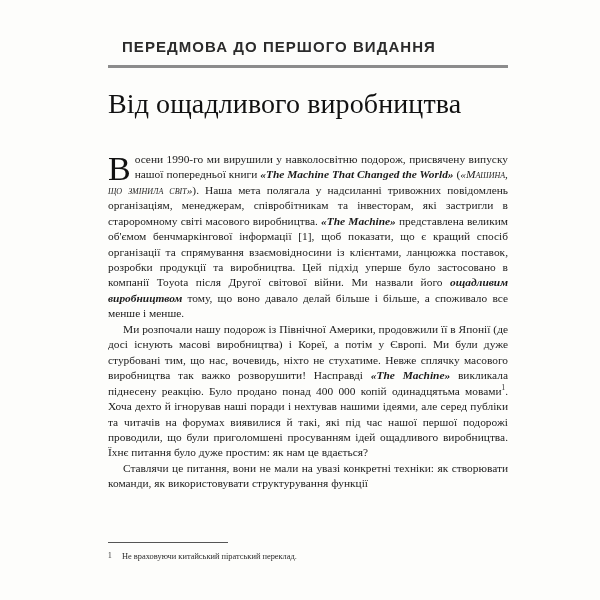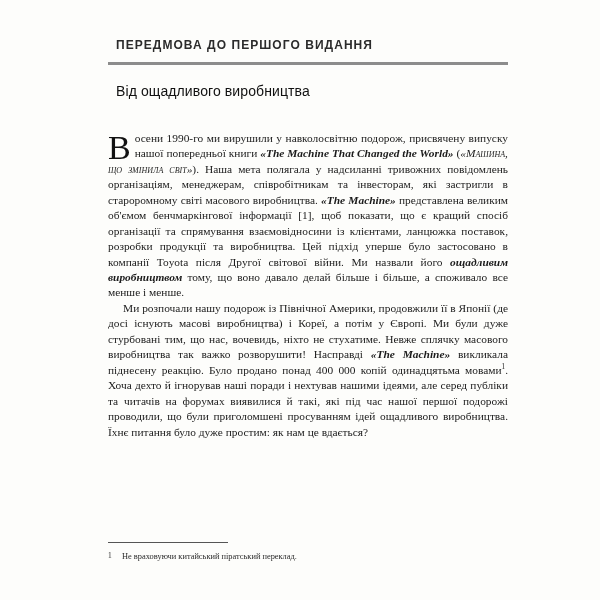--- a/index.html
+++ b/index.html
@@ -20,43 +20,43 @@
     height: 600px;
     background: #fdfdfb;
     box-sizing: border-box;
     padding: 38px 92px 30px 108px;
   }
 
   
   .runhead {
     font-family: "Liberation Sans", sans-serif;
     font-weight: bold;
-    font-size: 12px;
+    font-size: 15px;
     letter-spacing: 1.05px;
     color: #2b2b2b;
     text-transform: uppercase;
-    margin: 0 0 10px 8px;
+    margin: 0 0 10px 14px;
     white-space: nowrap;
   }
 
   .rule {
     height: 3px;
     background: #8c8c8c;
     width: 100%;
     margin: 0 0 18px 0;
   }
 
   
   .chapter-title {
-    font-family: Liberation Sans, sans-serif;
-    font-size: 14px;
+    font-family: Liberation Serif, serif;
+    font-size: 28px;
     line-height: 1.28;
     font-weight: normal;
     color: #111111;
-    margin: 0 0 30px 8px;
+    margin: 0 0 30px 0;
     letter-spacing: 0.1px;
   }
   .chapter-title .line {
     display: block;
   }
 
   
   .body-text {
     font-size: 11.4px;
     line-height: 1.355;
@@ -131,20 +131,21 @@
 
   <h1 class="chapter-title">
     <span class="line">Від ощадливого виробництва</span>
   </h1>
 
   <div class="body-text">
     <p class="first">
       <span class="dropcap">В</span><span>осени 1990-го ми вирушили у навколосвітню подорож, присвячену випуску нашої попередньої книги <span class="it">«The Machine That Changed the World»</span> (<span class="sc">«Машина, що змінила світ»</span>). Наша мета полягала у надсиланні тривожних повідомлень організаціям, менеджерам, співробітникам та інвесторам, які застригли в староромному світі масового виробництва. <span class="it">«The Machine»</span> представлена великим об'ємом бенчмаркінгової інформації [1], щоб показати, що є кращий спосіб організації та спрямування взаємовідносини із клієнтами, ланцюжка поставок, розробки продукції та виробництва. Цей підхід уперше було застосовано в компанії Toyota після Другої світової війни. Ми назвали його <span class="it">ощадливим виробництвом</span> тому, що воно давало делай більше і більше, а споживало все менше і менше.</span>
     </p>
     <p><span>Ми розпочали нашу подорож із Північної Америки, продовжили її в Японії (де досі існують масові виробництва) і Кореї, а потім у Європі. Ми були дуже стурбовані тим, що нас, вочевидь, ніхто не стухатиме. Невже сплячку масового виробництва так важко розворушити! Насправді <span class="it">«The Machine»</span> викликала піднесену реакцію. Було продано понад 400 000 копій одинадцятьма мовами<sup>1</sup>. Хоча дехто й ігнорував наші поради і нехтував нашими ідеями, але серед публіки та читачів на форумах виявилися й такі, які під час нашої першої подорожі проводили, що були приголомшені просуванням ідей ощадливого виробництва. Їхнє питання було дуже простим: як нам це вдається?</span></p>
+    <p><span>Ставлячи це питання, вони не мали на увазі конкретні техніки: як створювати команди, як використовувати структурування функції</span></p>
   </div>
 
   <div class="footnote-wrap">
     <div class="footnote-rule"></div>
     <div class="footnote">
       <span class="fn-num">1</span><span class="fn-text">Не враховуючи китайський піратський переклад.</span>
     </div>
   </div>
 
 </div>

